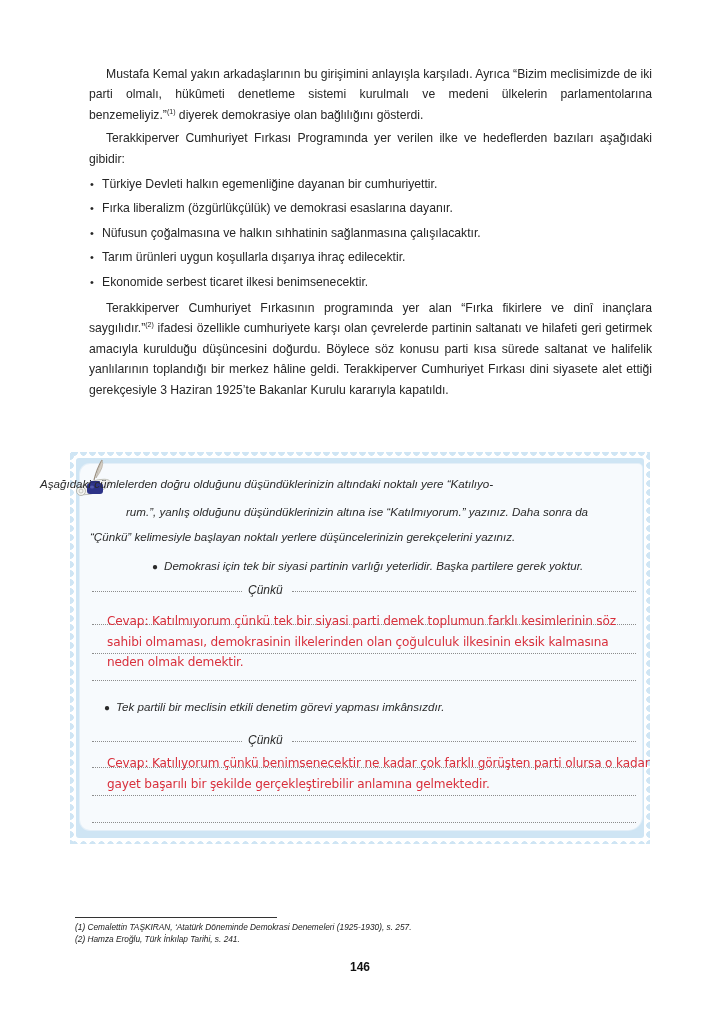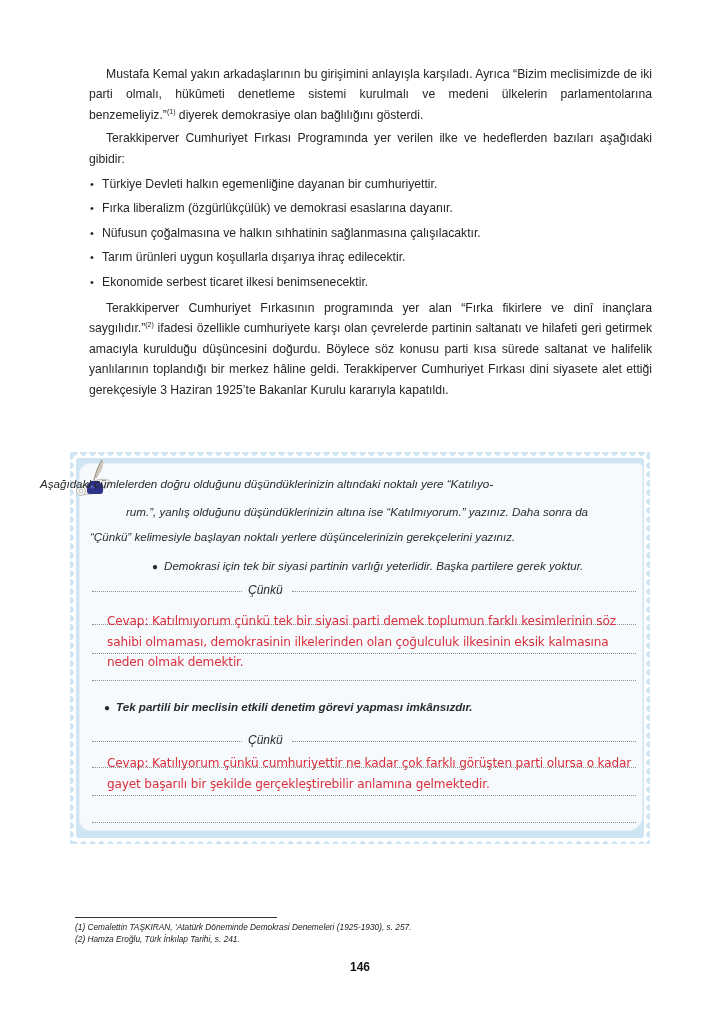--- a/index.html
+++ b/index.html
@@ -101,31 +101,31 @@
 <div class="dotline" style="left:92px; top:624px; width:544px;"></div>
 <div class="dotline" style="left:92px; top:653px; width:544px;"></div>
 <div class="dotline" style="left:92px; top:680px; width:544px;"></div>
 
 <div class="answer" style="top:611px;">
   <div>Cevap: Katılmıyorum çünkü tek bir siyasi parti demek toplumun farklı kesimlerinin söz</div>
   <div>sahibi olmaması, demokrasinin ilkelerinden olan çoğulculuk ilkesinin eksik kalmasına</div>
   <div>neden olmak demektir.</div>
 </div>
 
-<div class="q-text" style="top:700px;font-weight:bold;"><span class="dot">●</span><span>Tek partili bir meclisin etkili denetim görevi yapması imkânsızdır.</span></div>
+<div class="q-text" style="top:700px;"><span class="dot">●</span><span>Tek partili bir meclisin etkili denetim görevi yapması imkânsızdır.</span></div>
 
 <div class="dotline" style="left:92px; top:741px; width:150px;"></div>
 <span class="cunku" style="left:248px; top:733px;">Çünkü</span>
 <div class="dotline" style="left:292px; top:741px; width:344px;"></div>
 <div class="dotline" style="left:92px; top:767px; width:544px;"></div>
 <div class="dotline" style="left:92px; top:795px; width:544px;"></div>
 <div class="dotline" style="left:92px; top:822px; width:544px;"></div>
 
 <div class="answer" style="top:753px;">
-  <div>Cevap: Katılıyorum çünkü cumhuriyettir ne kadar çok farklı görüşten parti olursa o kadar</div>
+  <div>Cevap: Katılıyorum çünkü benimsenecektir ne kadar çok farklı görüşten parti olursa o kadar</div>
   <div>gayet başarılı bir şekilde gerçekleştirebilir anlamına gelmektedir.</div>
 </div>
 
 <div class="footnote-rule"></div>
 <div class="footnotes">
   <div>(1) Cemalettin TAŞKIRAN, ‘Atatürk Döneminde Demokrasi Denemeleri (1925-1930), s. 257.</div>
   <div>(2) Hamza Eroğlu, Türk İnkılap Tarihi, s. 241.</div>
 </div>
 
 <div class="page-number">146</div>

